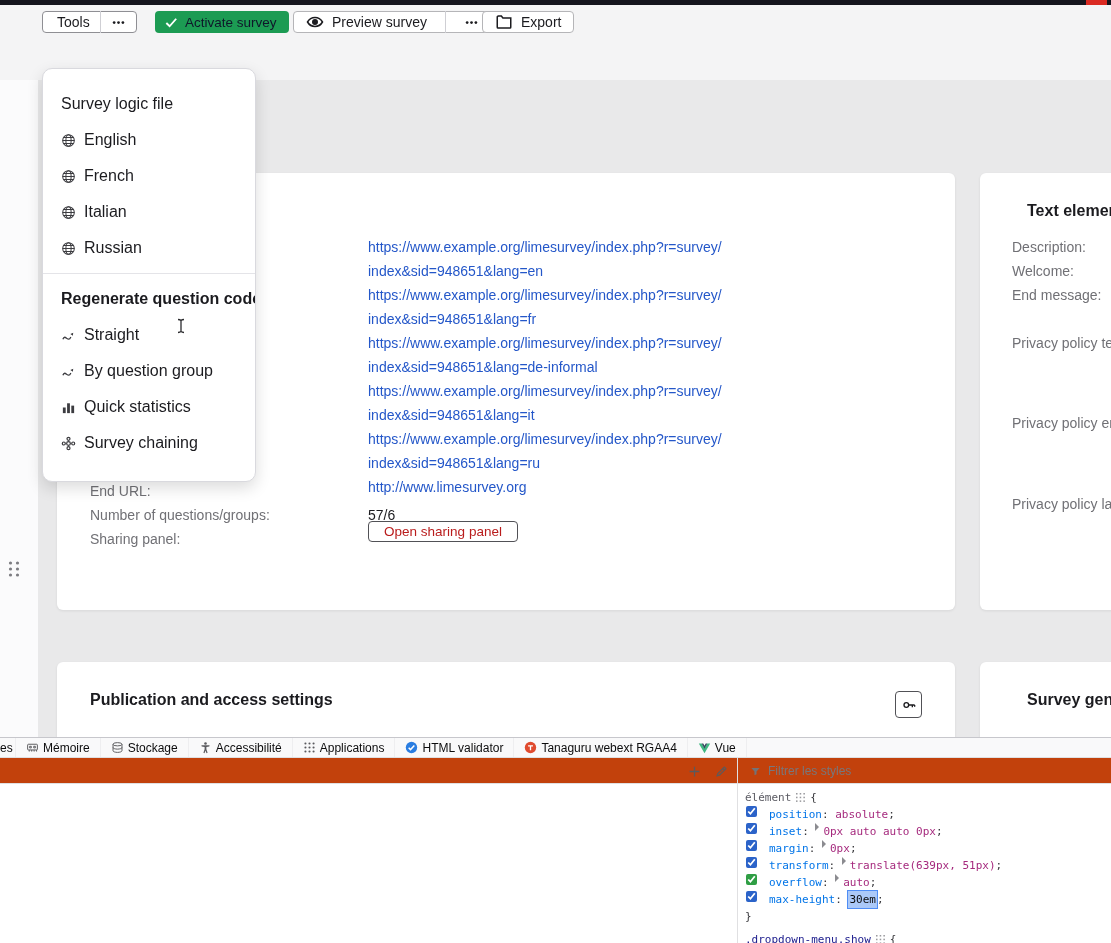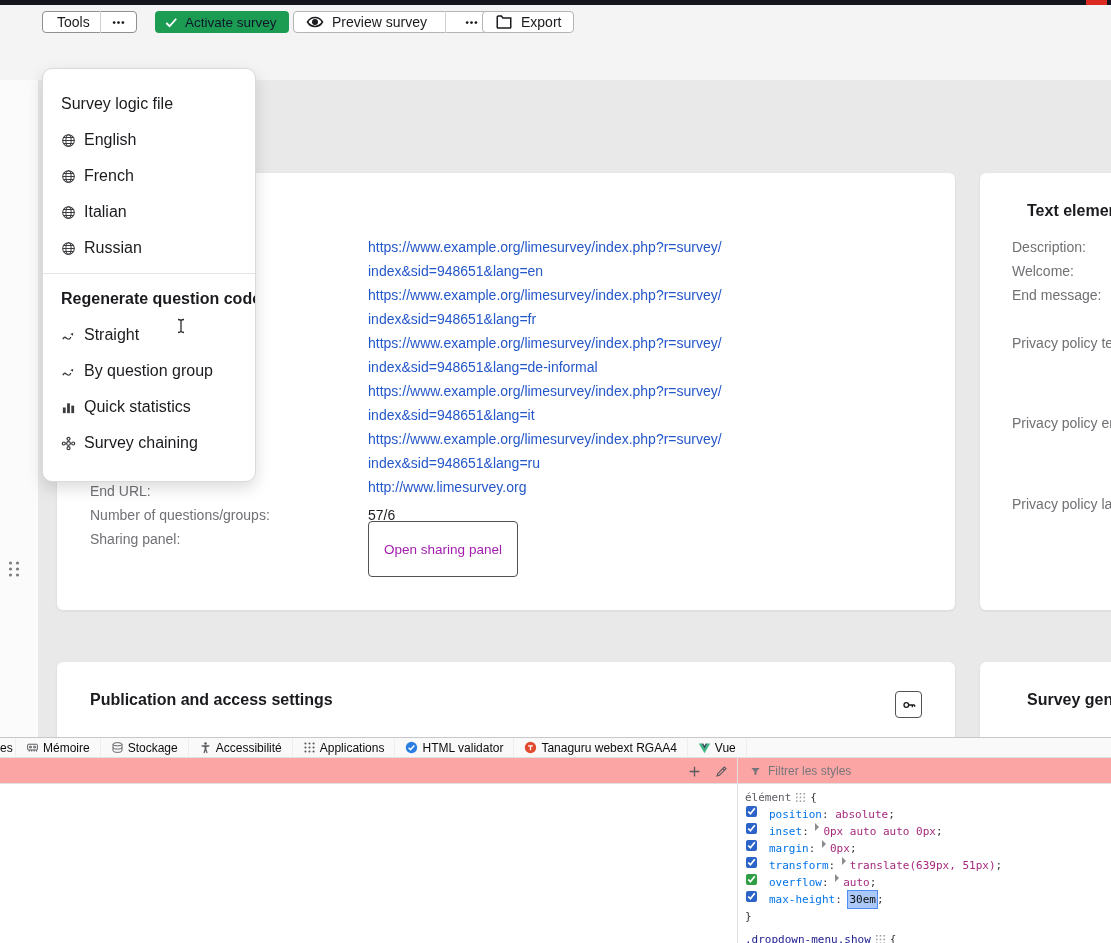--- a/index.html
+++ b/index.html
@@ -41,39 +41,39 @@
   .card-title{position:absolute;font-size:16px;font-weight:600;color:#1b1b1f;white-space:nowrap}
 
   .links{position:absolute;left:311px;top:62px;width:400px;font-size:14px;line-height:24px}
   .links a{color:#2457c9;text-decoration:none;display:block}
   .links a span{display:block}
   .lbl{position:absolute;left:33px;font-size:14px;color:#707075;line-height:24px;white-space:nowrap}
   #lbl-endurl{top:306px}
   #lbl-questions{top:330px}
   #lbl-sharing{top:354px}
   #qval{position:absolute;left:311px;top:330px;font-size:14px;line-height:24px}
-  #share-btn{position:absolute;left:311px;top:348px;width:150px;height:56px;background:#fff;border:1px solid #515156;border-radius:4px;font-size:13.5px;display:flex;align-items:center;justify-content:center;color:#a21caf}
+  #share-btn{position:absolute;left:311px;top:348px;width:150px;height:21px;background:#fff;border:1px solid #515156;border-radius:4px;font-size:13.5px;display:flex;align-items:center;justify-content:center;color:#b91c1c}
 
   #text-card .card-title{left:47px;top:29px}
   .tlbl{position:absolute;left:32px;font-size:14px;color:#707075;line-height:24px;white-space:nowrap}
   #tl0{top:62px}#tl1{top:86px}#tl2{top:110px}#tl3{top:158px}#tl4{top:238px}#tl5{top:319px}
 
   #publication-card .card-title{left:33px;top:29px}
   #key-btn{position:absolute;left:838px;top:29px;width:27px;height:27px;border:1px solid #515156;border-radius:4px;background:#fff;display:flex;align-items:center;justify-content:center}
   #general-card .card-title{left:47px;top:29px}
 
   .drag{position:absolute;left:7px;top:560px}
 
   
   #devtools{position:absolute;left:0;top:737px;width:1111px;height:206px;background:#fff;border-top:1px solid #c7c7cc;font-size:12px;color:#0c0c0d;z-index:50}
   .dt-tabs{height:20px;background:#f9f9fa;border-bottom:1px solid #e0e0e2;display:flex;align-items:stretch;overflow:hidden}
   .dt-tab{display:flex;align-items:center;gap:4px;padding:0 10px;border-right:1px solid #eeeef0;white-space:nowrap}
   .dt-tab.partial{padding:0 4px 0 0;width:16px;overflow:hidden}
   .dt-icon{width:13px;height:13px;flex:0 0 auto}
-  .dt-toolbar{position:relative;height:26px;border-bottom:1px solid #e0e0e2;background:#fca5a5}
+  .dt-toolbar{position:relative;height:26px;border-bottom:1px solid #e0e0e2;background:#c2410c}
   .tb-icon{position:absolute;top:7px;width:13px;height:13px}
   #plus-icon{left:688px}
   #picker-icon{left:715px}
   #funnel-icon{left:750px;top:8px;width:11px;height:11px}
   #filter-input{position:absolute;left:768px;top:3px;width:230px;height:20px;border:none;outline:none;font-size:12px;color:#0c0c0d;background:transparent;font-family:"Liberation Sans",sans-serif}
   #filter-input::placeholder{color:#77777c}
   .splitter{position:absolute;left:737px;top:20px;bottom:0;width:1px;background:#e0e0e2}
 
   .dt-rules{position:absolute;left:738px;top:47px;right:0;bottom:0;font-family:"DejaVu Sans Mono",monospace;font-size:11px;line-height:17px;padding-top:4px;color:#39393d}
   .rline{height:17px;display:flex;align-items:center;padding-left:7px;white-space:pre}

